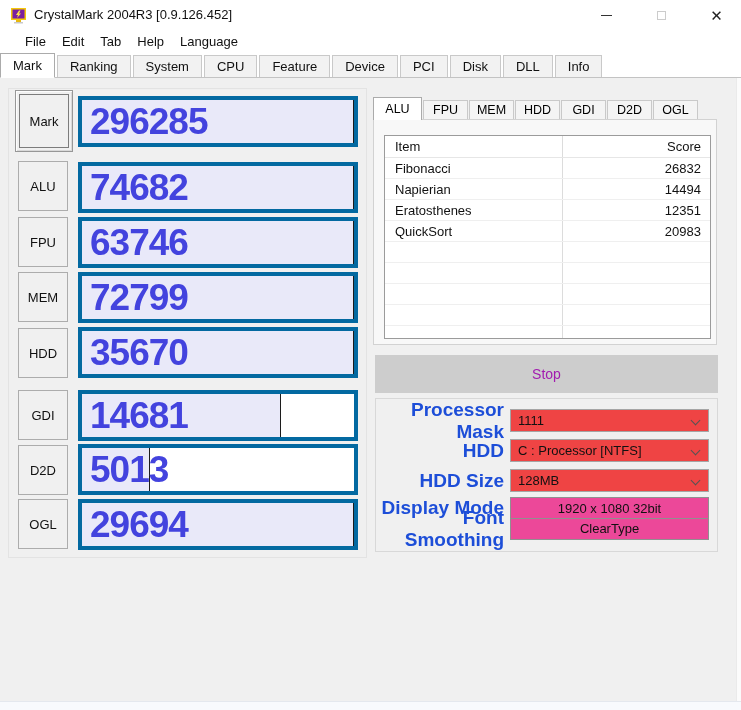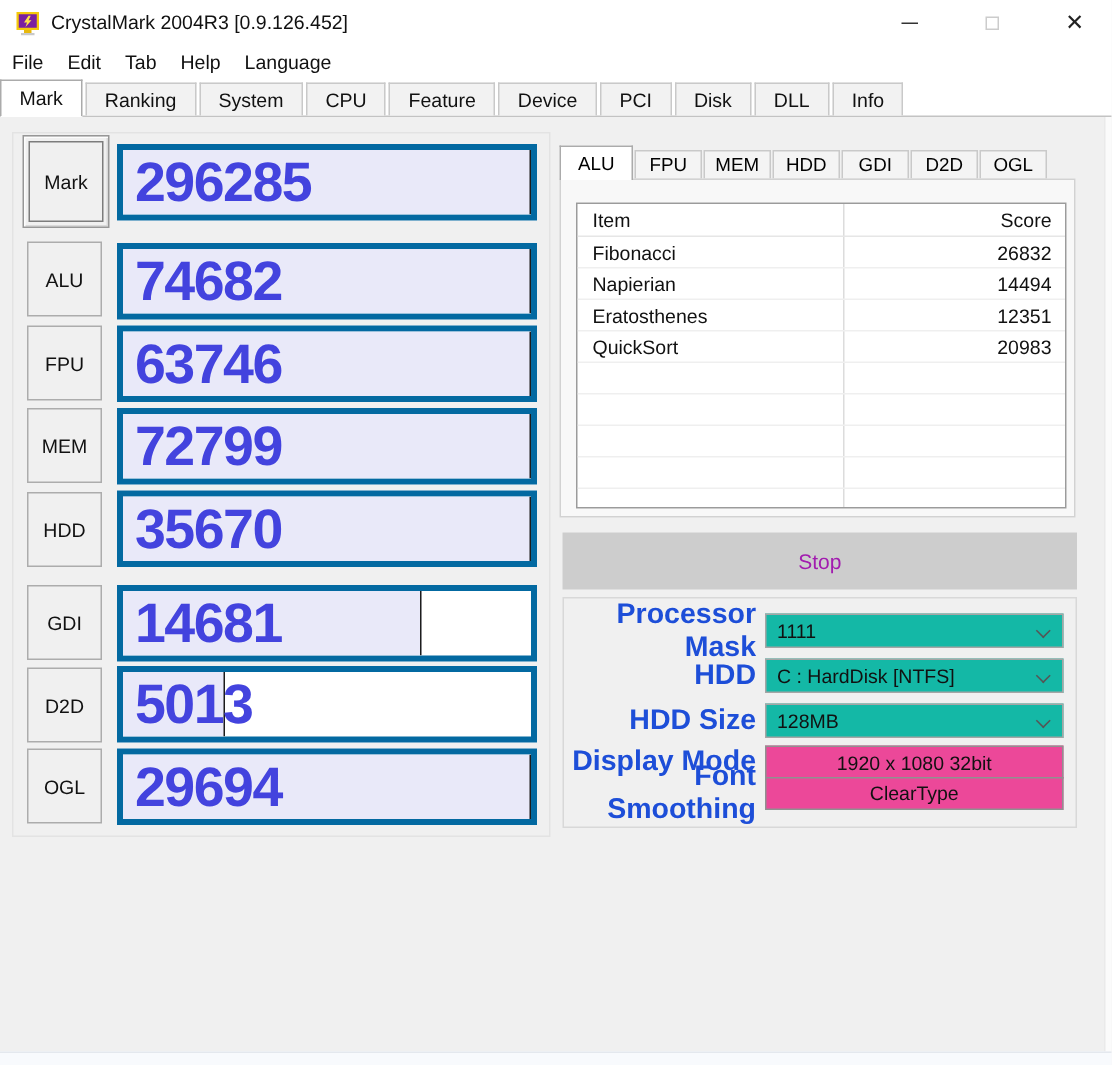--- a/index.html
+++ b/index.html
@@ -15,21 +15,21 @@
   .app-icon { position:absolute; left:10px; top:7px; width:17px; height:17px; }
   .title-text { position:absolute; left:34px; top:7px; font-size:13px; color:#111; white-space:nowrap; }
   .capbtn { position:absolute; top:0; width:45px; height:30px; display:flex; align-items:center; justify-content:center; }
   .capbtn.min { left:584px; }
   .capbtn.max { left:639px; }
   .capbtn.close { left:694px; }
   .glyph-min { width:11px; height:0; border-top:1.6px solid #333; }
   .glyph-max { width:9px; height:9px; border:1.3px solid #ccc; }
   .glyph-close { font-size:15px; color:#222; line-height:1; }
   
-  .menubar { position:absolute; left:0; top:30px; width:741px; height:22px; background:#fff; display:flex; align-items:center; padding-left:0; }
+  .menubar { position:absolute; left:0; top:30px; width:741px; height:22px; background:#fff; display:flex; align-items:center; padding-left:17px; }
   .menu-item { padding:2px 8px; font-size:13px; color:#111; }
   
   .tabstrip { position:absolute; left:0; top:52px; width:741px; height:26px; background:#fff; border-bottom:1px solid #c3c3c3; display:flex; align-items:flex-end; }
   .mtab { height:22px; background:#f2f2f2; border:1px solid #c9c9c9; border-bottom:none; display:flex; align-items:center; justify-content:center; padding:0 12px; font-size:13px; color:#111; margin-right:2px; position:relative; }
   .mtab.active { height:25px; background:#fff; border-color:#ababab; margin-bottom:-1px; z-index:2; border-bottom:1px solid #fff; }
   
   .client { position:absolute; left:0; top:78px; width:741px; height:623px; background:#f0f0f0; }
   .edge-bottom { position:absolute; left:0; top:701px; width:741px; height:9px; background:#f8fafd; border-top:1px solid #e4e8ee; }
   .edge-right { position:absolute; left:736px; top:78px; width:5px; height:623px; background:#fbfbfb; border-left:1px solid #eaeaea; }
   .left-group { position:absolute; left:8px; top:10px; width:359px; height:470px; border:1px solid #e3e3e3; }
@@ -58,21 +58,21 @@
   .col-div { position:absolute; left:177px; top:0; bottom:0; width:1px; background:#dcdcdc; }
   .trow { position:relative; height:21px; display:flex; align-items:center; border-bottom:1px solid #efefef; }
   .trow.head { height:22px; border-bottom:1px solid #e6e6e6; }
   .tc-item { flex:0 0 177px; padding-left:10px; font-size:13px; color:#111; }
   .tc-score { flex:1; text-align:right; padding-right:9px; font-size:13px; color:#111; }
   
   .stop-btn { position:absolute; left:375px; top:277px; width:343px; height:38px; background:#cdcdcd; border:none; color:#a21caf; font-size:14px; font-family:"Liberation Sans",sans-serif; display:flex; align-items:center; justify-content:center; }
   .settings { position:absolute; left:375px; top:320px; width:343px; height:154px; border:1px solid #d8d8d8; }
   .srow { position:absolute; left:0; width:100%; height:23px; display:flex; align-items:center; }
   .slabel { width:134px; text-align:right; padding-right:6px; font-size:19px; color:#1d4ed8;font-weight:bold; }
-  .scombo { position:relative; width:199px; height:23px; background:#14b8a6; border:1px solid #a5a5a5; display:flex; align-items:center; padding-left:7px; font-size:13px; color:#111; }
+  .scombo { position:relative; width:199px; height:23px; background:#ef4444; border:1px solid #a5a5a5; display:flex; align-items:center; padding-left:7px; font-size:13px; color:#111; }
   .chev { position:absolute; right:9px; top:7px; width:7px; height:7px; border-right:1.5px solid #555; border-bottom:1.5px solid #555; transform:rotate(45deg); }
   .sdisplay { width:199px; height:22px; background:#ec4899; border:1px solid #909090; display:flex; align-items:center; justify-content:center; font-size:13px; color:#111; }
 </style>
 </head>
 <body>
 
 <div class="titlebar">
   <svg class="app-icon" viewBox="0 0 17 17">
     <rect x="1" y="1" width="15" height="12" fill="#f4c80a"></rect>
     <rect x="2.5" y="2.5" width="12" height="9" fill="#7a1fa0"></rect>
@@ -206,21 +206,21 @@
     <div class="srow" style="top:10px;">
       <span class="slabel">Processor Mask</span>
       <div class="scombo">
         <span>1111</span>
         <span class="chev"></span>
       </div>
     </div>
     <div class="srow" style="top:40px;">
       <span class="slabel">HDD</span>
       <div class="scombo">
-        <span>C : HardDisk [NTFS]</span>
+        <span>C : Processor [NTFS]</span>
         <span class="chev"></span>
       </div>
     </div>
     <div class="srow" style="top:70px;">
       <span class="slabel">HDD Size</span>
       <div class="scombo">
         <span>128MB</span>
         <span class="chev"></span>
       </div>
     </div>

